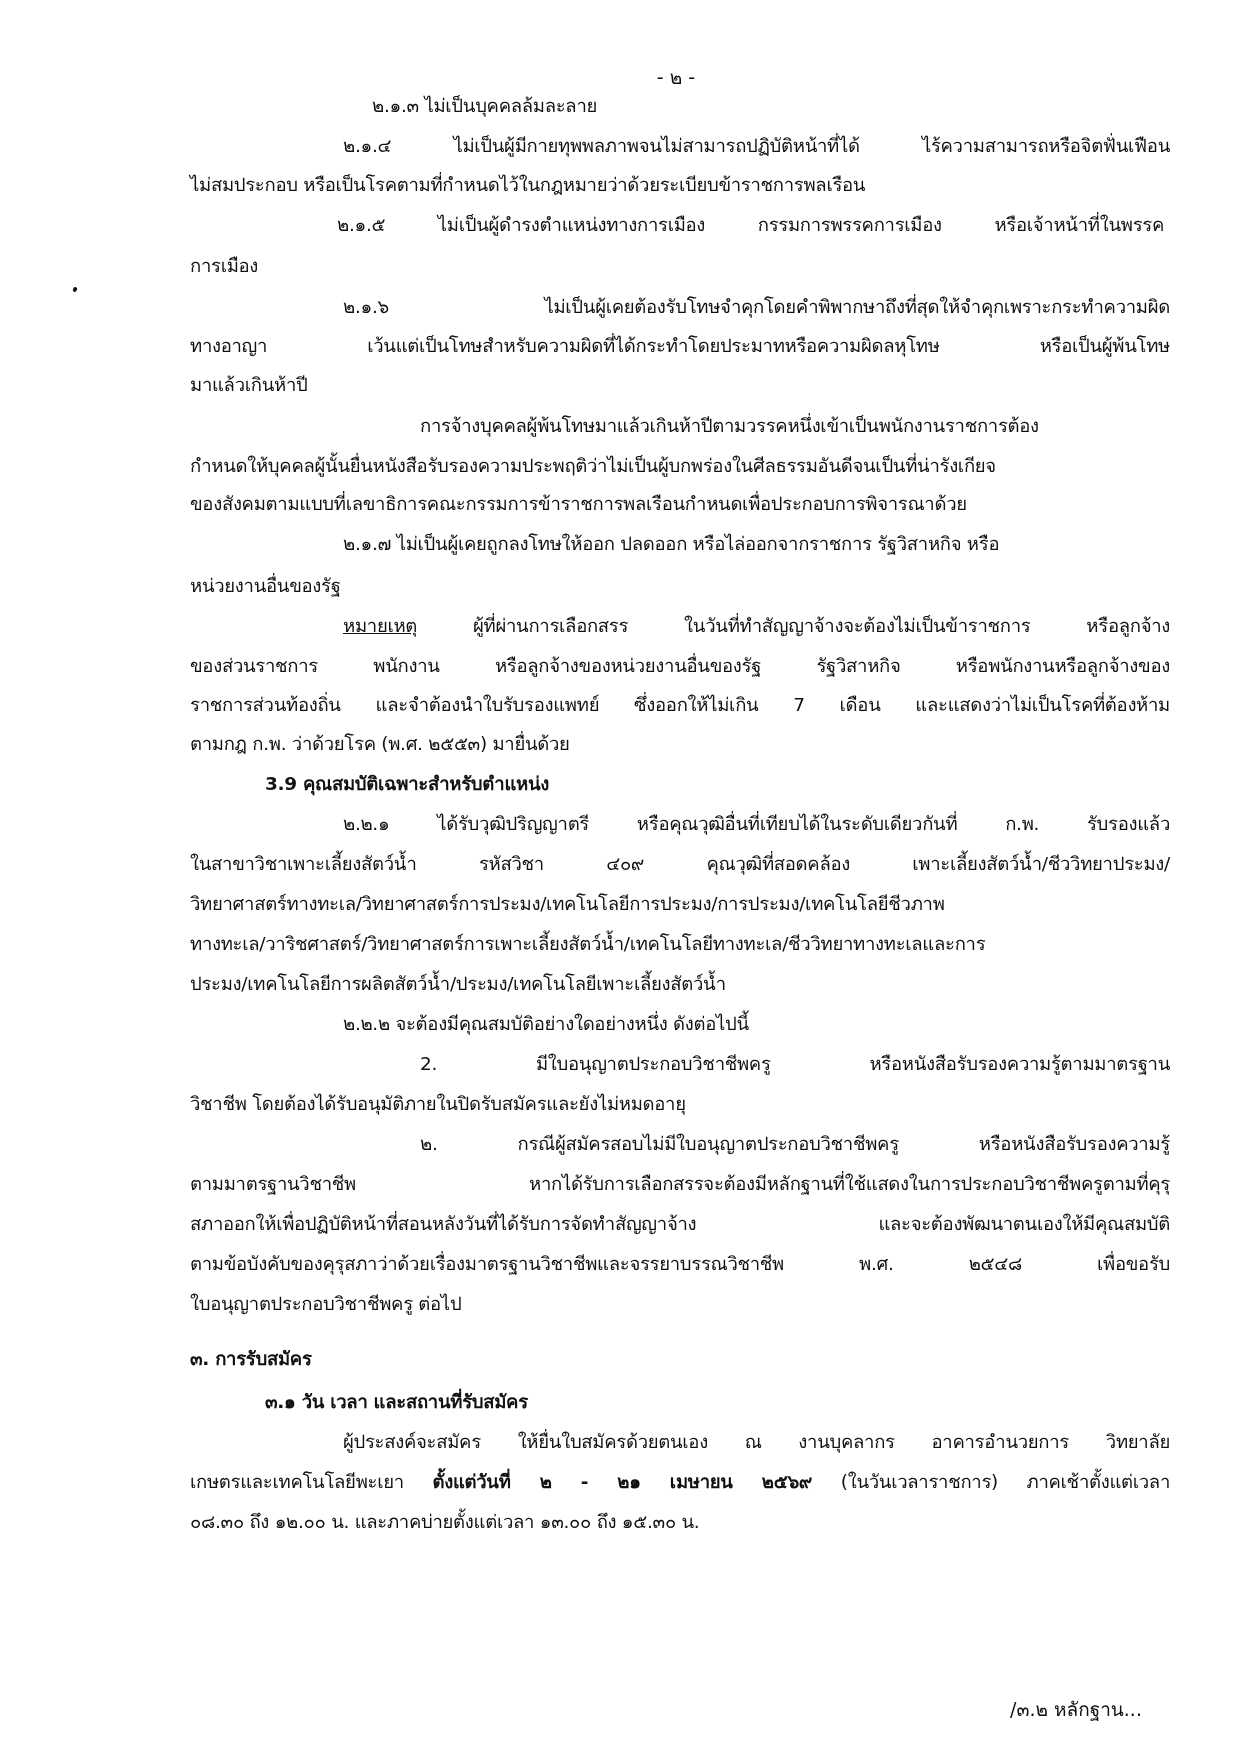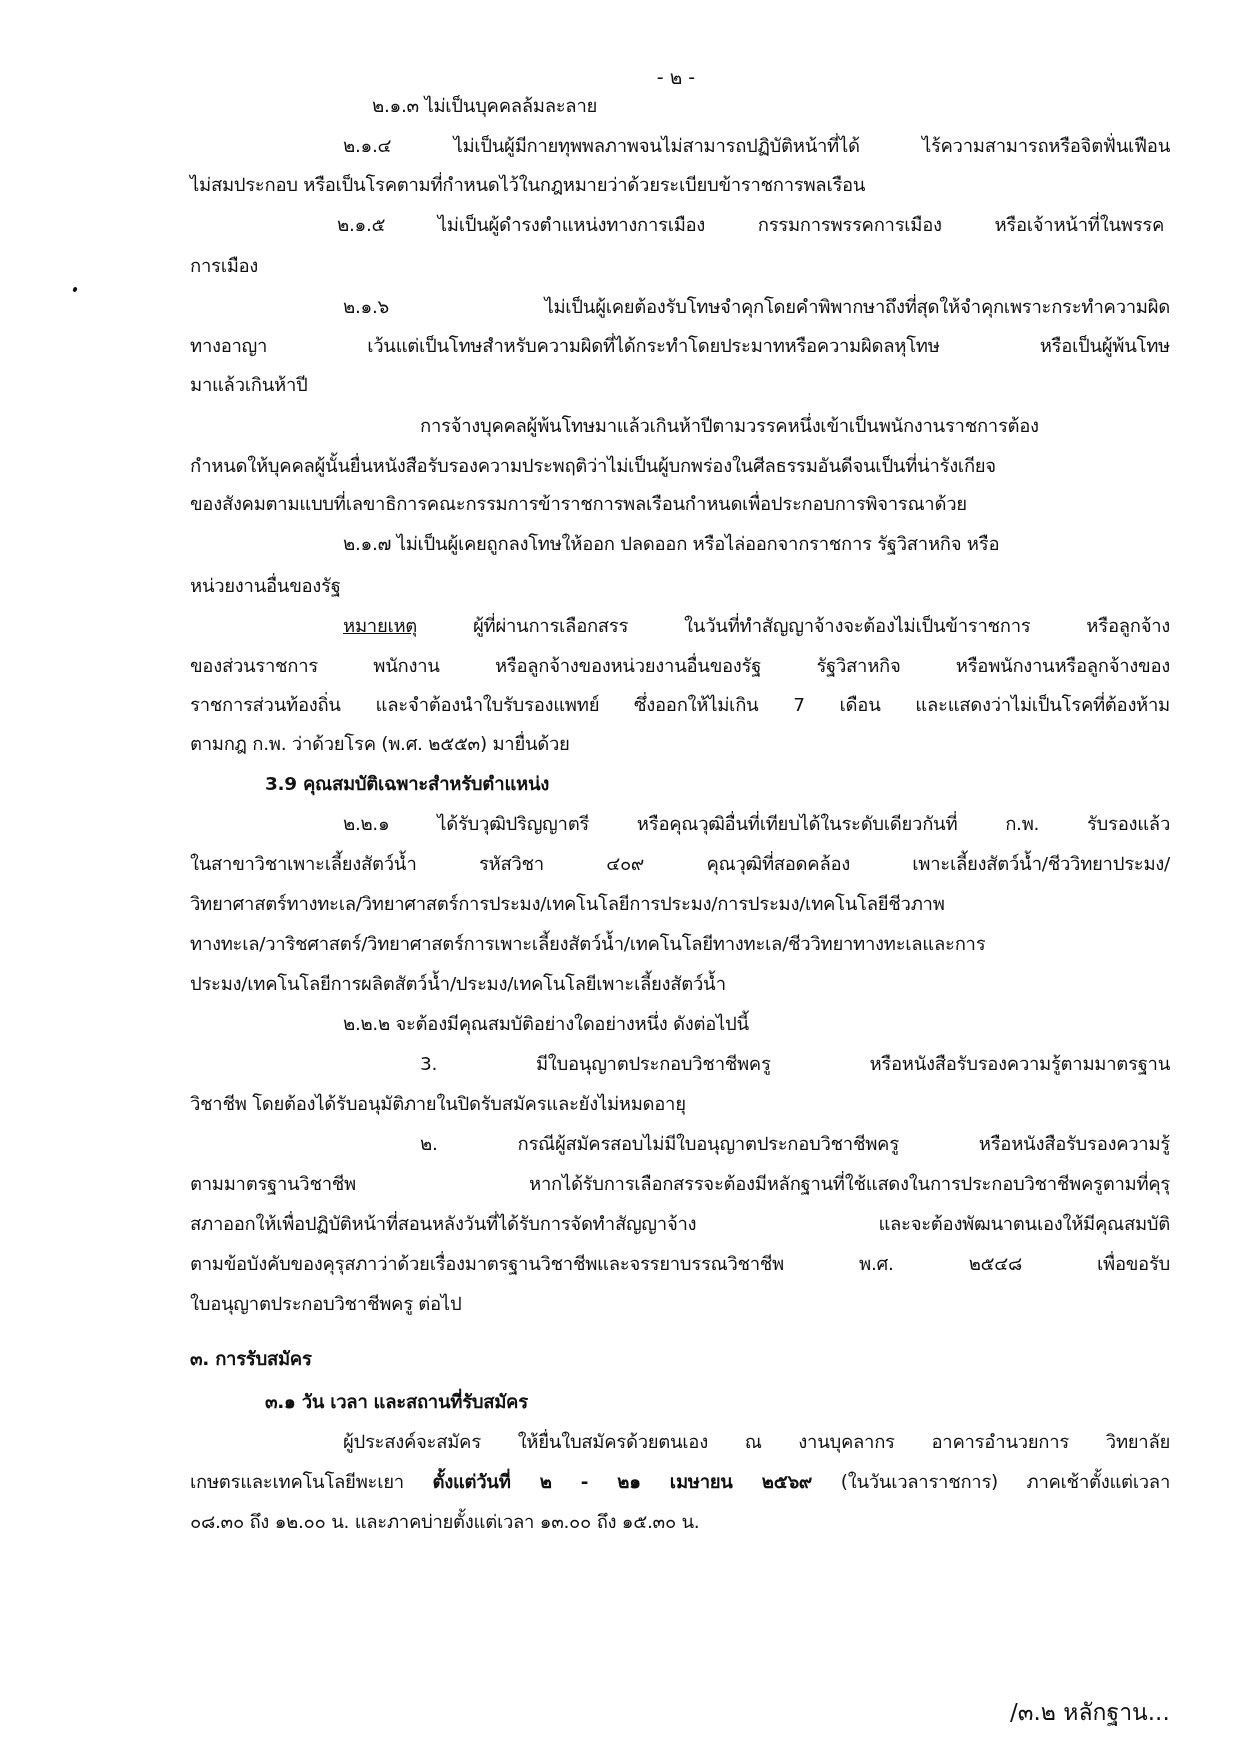--- a/index.html
+++ b/index.html
@@ -19,21 +19,21 @@
   .justify {
     left: 190px; width: 980px; text-align: justify; text-align-last: justify;
   }
   .bold { font-weight: bold; }
   .u { text-decoration: underline; font-weight: normal; }
   .dot {
     position: absolute; left: 73px; top: 287px; width: 4px; height: 5px;
     background: #111; border-radius: 50%; transform: rotate(30deg);
   }
   .footer {
-    position: absolute; top: 1694px; left: 1010px; font-size: 23px; white-space: nowrap;
+    position: absolute; top: 1694px; left: 1010px; font-size: 19px; white-space: nowrap;
   }
 </style>
 </head>
 <body>
 
 <div class="page-num">- ๒ -</div>
 
 <div class="dot"></div>
 
 <div class="line" style="top:92px; left:343px;margin-left:29px;">๒.๑.๓ ไม่เป็นบุคคลล้มละลาย</div>
@@ -65,21 +65,21 @@
 <div class="line bold" style="top:770px; left:265px;">3.9 คุณสมบัติเฉพาะสำหรับตำแหน่ง</div>
 
 <div class="line justify" style="top:810px; left:343px; width:827px;">๒.๒.๑ ได้รับวุฒิปริญญาตรี หรือคุณวุฒิอื่นที่เทียบได้ในระดับเดียวกันที่ ก.พ. รับรองแล้ว</div>
 <div class="line justify" style="top:850px;">ในสาขาวิชาเพาะเลี้ยงสัตว์น้ำ รหัสวิชา ๔๐๙ คุณวุฒิที่สอดคล้อง เพาะเลี้ยงสัตว์น้ำ/ชีววิทยาประมง/</div>
 <div class="line justify" style="top:890px;">วิทยาศาสตร์ทางทะเล/วิทยาศาสตร์การประมง/เทคโนโลยีการประมง/การประมง/เทคโนโลยีชีวภาพ</div>
 <div class="line justify" style="top:930px;">ทางทะเล/วาริชศาสตร์/วิทยาศาสตร์การเพาะเลี้ยงสัตว์น้ำ/เทคโนโลยีทางทะเล/ชีววิทยาทางทะเลและการ</div>
 <div class="line" style="top:970px; left:190px;">ประมง/เทคโนโลยีการผลิตสัตว์น้ำ/ประมง/เทคโนโลยีเพาะเลี้ยงสัตว์น้ำ</div>
 
 <div class="line" style="top:1010px; left:343px;">๒.๒.๒ จะต้องมีคุณสมบัติอย่างใดอย่างหนึ่ง ดังต่อไปนี้</div>
 
-<div class="line justify" style="top:1050px; left:420px; width:750px;">3. มีใบอนุญาตประกอบวิชาชีพครู หรือหนังสือรับรองความรู้ตามมาตรฐาน</div>
+<div class="line justify" style="top:1050px; left:420px; width:750px;">2. มีใบอนุญาตประกอบวิชาชีพครู หรือหนังสือรับรองความรู้ตามมาตรฐาน</div>
 <div class="line" style="top:1090px; left:190px;">วิชาชีพ โดยต้องได้รับอนุมัติภายในปิดรับสมัครและยังไม่หมดอายุ</div>
 
 <div class="line justify" style="top:1130px; left:420px; width:750px;">๒. กรณีผู้สมัครสอบไม่มีใบอนุญาตประกอบวิชาชีพครู หรือหนังสือรับรองความรู้</div>
 <div class="line justify" style="top:1170px;">ตามมาตรฐานวิชาชีพ หากได้รับการเลือกสรรจะต้องมีหลักฐานที่ใช้แสดงในการประกอบวิชาชีพครูตามที่คุรุ</div>
 <div class="line justify" style="top:1210px;">สภาออกให้เพื่อปฏิบัติหน้าที่สอนหลังวันที่ได้รับการจัดทำสัญญาจ้าง และจะต้องพัฒนาตนเองให้มีคุณสมบัติ</div>
 <div class="line justify" style="top:1250px;">ตามข้อบังคับของคุรุสภาว่าด้วยเรื่องมาตรฐานวิชาชีพและจรรยาบรรณวิชาชีพ พ.ศ. ๒๕๔๘ เพื่อขอรับ</div>
 <div class="line" style="top:1290px; left:190px;">ใบอนุญาตประกอบวิชาชีพครู ต่อไป</div>
 
 <div class="line bold" style="top:1345px; left:190px;">๓. การรับสมัคร</div>
 <div class="line bold" style="top:1388px; left:265px;">๓.๑ วัน  เวลา  และสถานที่รับสมัคร</div>

